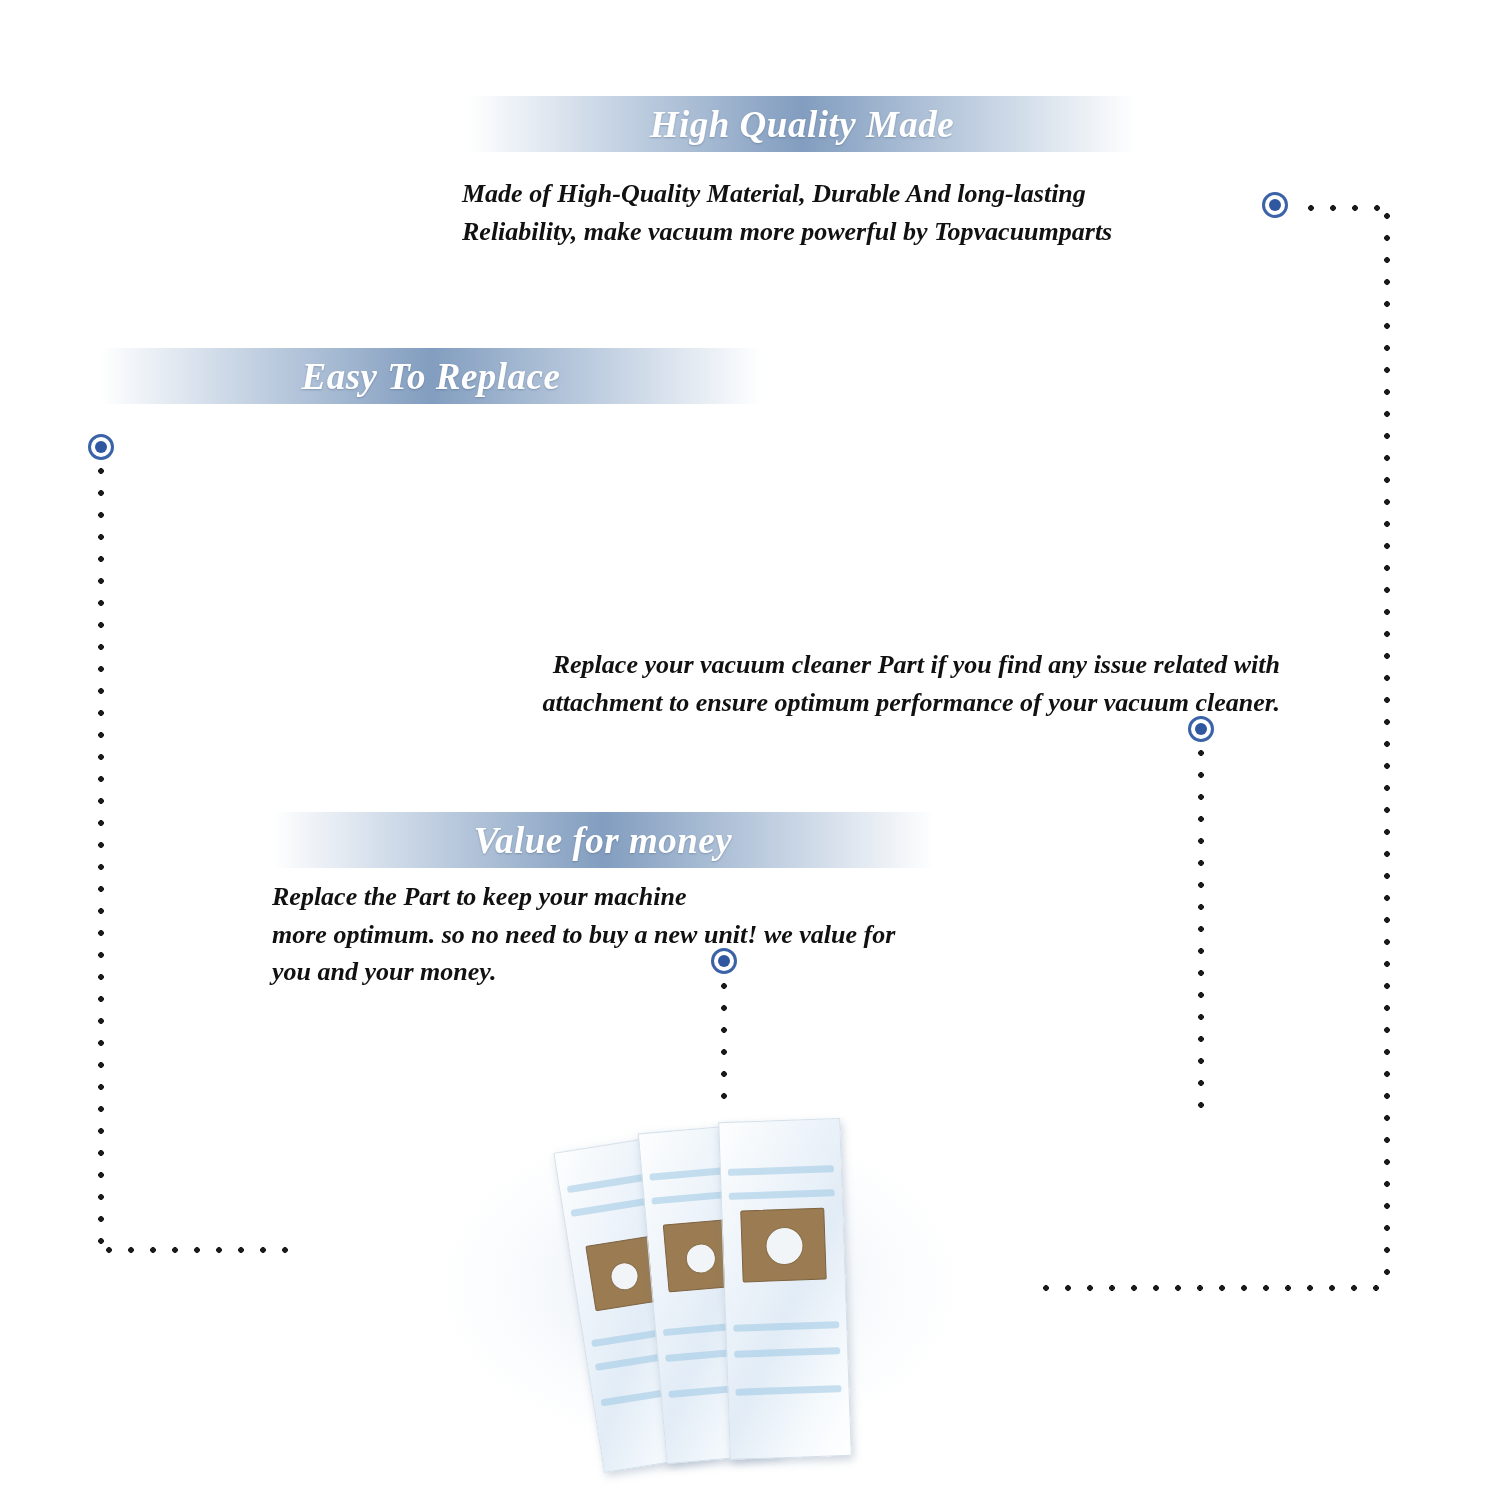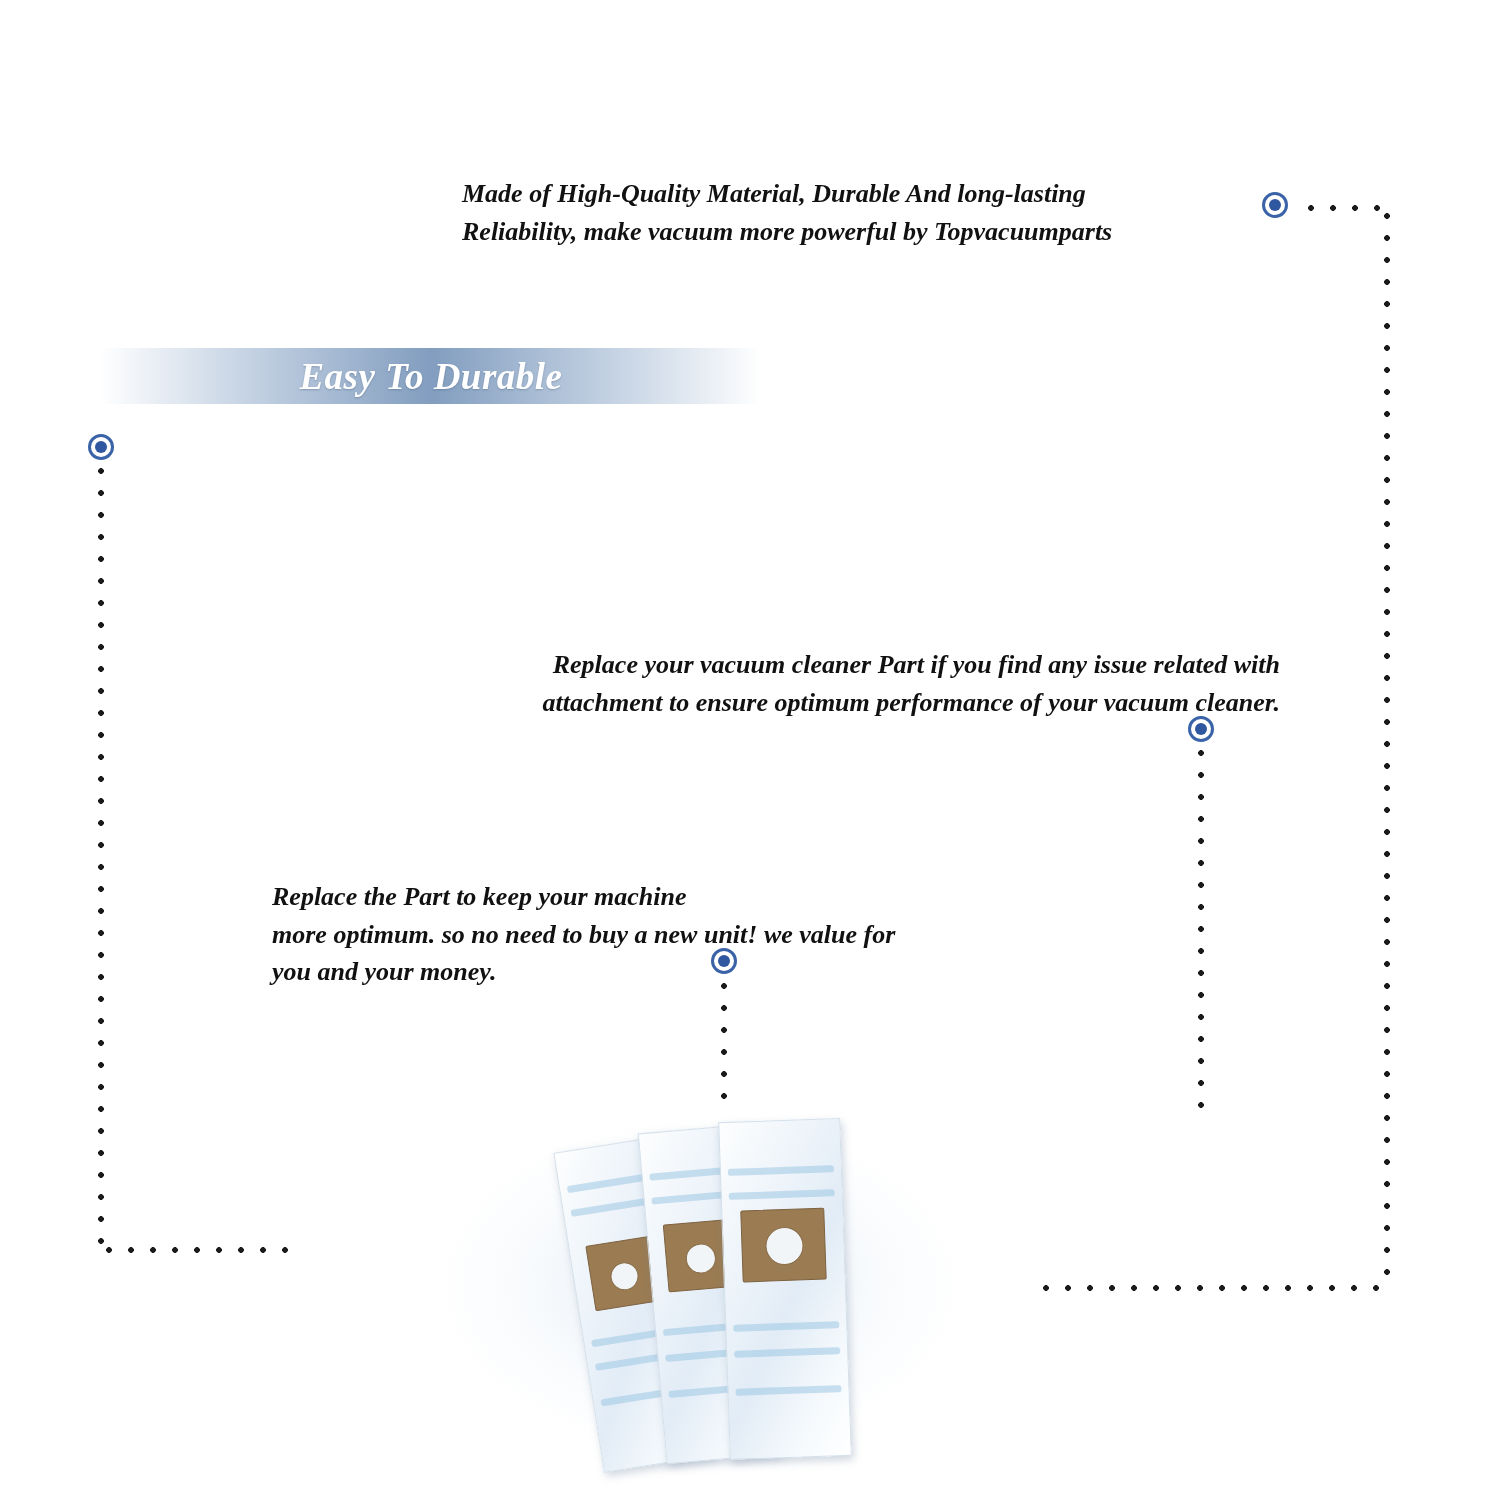--- a/index.html
+++ b/index.html
@@ -148,34 +148,42 @@
   <div class="dots-v" style="left:1384px; top:205px; height:1085px;"></div>
   <div class="dots-h" style="left:1035px; top:1285px; width:352px;"></div>
 
   <div class="dots-v" style="left:98px; top:460px; height:790px;"></div>
   <div class="dots-h" style="left:98px; top:1247px; width:205px;"></div>
 
   <div class="dots-v" style="left:1198px; top:742px; height:368px;"></div>
 
   <div class="dots-v" style="left:721px; top:975px; height:135px;"></div>
 
+  <div class="banner" style="left:468px; top:96px; width:668px;">
+    <div class="banner-bg"></div>
+    <div class="banner-text">High Quality Made</div>
+  </div>
   <div class="body-text" style="left:462px; top:175px; width:770px;">Made of  High-Quality Material, Durable And long-lasting
 Reliability, make vacuum more powerful by Topvacuumparts</div>
   <div class="node" style="left:1262px; top:192px;"></div>
 
   <div class="banner" style="left:100px; top:348px; width:662px;">
     <div class="banner-bg"></div>
-    <div class="banner-text">Easy To Durable</div>
+    <div class="banner-text">Easy To Replace</div>
   </div>
   <div class="node" style="left:88px; top:434px;"></div>
 
   <div class="body-text" style="left:440px; top:646px; width:840px; text-align:right;">Replace your vacuum cleaner Part if you find any issue related with
 attachment to ensure optimum performance of your vacuum cleaner.</div>
   <div class="node" style="left:1188px; top:716px;"></div>
 
+  <div class="banner" style="left:272px; top:812px; width:662px;">
+    <div class="banner-bg"></div>
+    <div class="banner-text">Value for money</div>
+  </div>
   <div class="body-text" style="left:272px; top:878px; width:700px;">Replace the Part to keep your machine
 more optimum. so no need to buy a new unit! we value for
 you and your money.</div>
   <div class="node" style="left:711px; top:948px;"></div>
 
   <div id="product">
     <div class="glow"></div>
 
     <div class="bag" id="bag1">
       <div class="stripe" style="top:34px;"></div>

